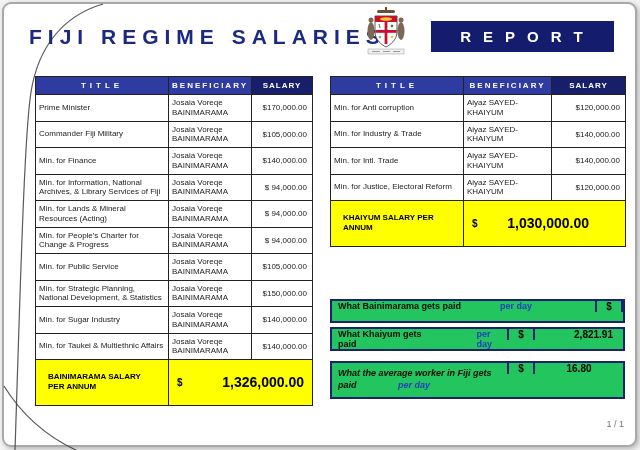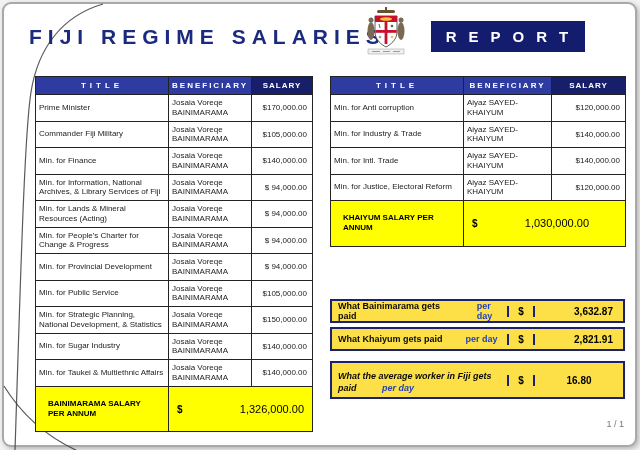--- a/index.html
+++ b/index.html
@@ -6,47 +6,47 @@
   .stage{position:relative;width:640px;height:450px;background:#f2f2f2;overflow:hidden;}
   .card{position:absolute;left:2px;top:2px;right:3px;bottom:3px;background:#fff;
         border:2px solid #a9a9a9;border-radius:9px;box-shadow:2px 2px 5px rgba(0,0,0,.25);}
   .curves{position:absolute;left:0;top:0;pointer-events:none;z-index:1;}
   .content{position:absolute;inset:0;z-index:2;}
 
   
   .main-title{position:absolute;left:29px;top:25px;font-size:21px;font-weight:800;
               letter-spacing:6px;color:#1b2a80;white-space:nowrap;}
   .emblem{position:absolute;left:366px;top:7px;width:40px;height:52px;}
-  .report{position:absolute;left:431px;top:21px;width:154px;height:31px;background:#141c6e;
+  .report{position:absolute;left:431px;top:21px;width:183px;height:31px;background:#141c6e;
           color:#fff;display:flex;align-items:center;justify-content:center;
           font-size:15px;font-weight:bold;letter-spacing:12px;padding-left:10px;box-sizing:border-box;}
 
   
   table.sal{position:absolute;border-collapse:collapse;background:#fff;table-layout:fixed;}
   .sal th{color:#fff;font-weight:bold;font-size:8px;padding:4px 2px;border:1px solid #222;text-align:center;}
   .hb{background:#2e3ba0;letter-spacing:2px;}
   th.first{letter-spacing:4px;}
   .hd{background:#171f6b;letter-spacing:1px;}
   .sal td{border:1px solid #222;vertical-align:middle;}
   td.t{font-size:8px;padding:3px 3px;color:#222;line-height:1.22;margin-left:20px;}
   td.b{font-size:8px;padding:3px 3px;color:#222;white-space:pre-line;line-height:1.22;}
   td.s{font-size:8px;padding:3px 5px 3px 2px;color:#222;text-align:right;white-space:nowrap;margin-top:36px;}
   tr.total td{background:#ffff00;}
   td.tl{font-size:8px;font-weight:bold;padding:12px;line-height:1.3;color:#000;}
   td.ta{position:relative;padding:4px 8px;}
   .cur{position:absolute;left:8px;top:50%;transform:translateY(-50%);font-weight:bold;font-size:10px;color:#000;}
-  .amt{display:block;text-align:right;font-weight:normal;font-size:11px;color:#000;}
+  .amt{display:block;text-align:right;font-weight:bold;font-size:14px;color:#000;}
   .amt.mid{padding-right:28px;}
 
   
   .daily{position:absolute;left:330px;width:295px;height:24px;border:2px solid #1a2270;
-         display:flex;align-items:center;background:#fde047;box-sizing:border-box;}
+         display:flex;align-items:flex-start;background:#22c55e;box-sizing:border-box;}
   .daily .lbl{flex:1;display:flex;align-items:center;padding-left:6px;font-size:9px;
               font-weight:bold;color:#0a0a0a;}
-  .hl{color:#2440c0;margin-left:4px;padding-left:19px;}
+  .hl{color:#2440c0;margin-left:20px;padding-left:19px;}
   .cbox{width:24px;border-left:2px solid #1a2270;border-right:2px solid #1a2270;
         display:flex;align-items:center;justify-content:center;font-weight:bold;font-size:10px;color:#000;}
   .abox{width:88px;display:flex;align-items:center;justify-content:flex-end;
         padding-right:10px;font-weight:bold;font-size:10px;color:#000;box-sizing:border-box;}
   .avg{height:38px;}
   .avg .lbl{display:block;padding:5px 4px 0 6px;font-style:italic;line-height:1.3;}
   .avg .abox{justify-content:center;padding-right:0;}
 
   .pagenum{position:absolute;right:16px;top:419px;font-size:9px;color:#777;}
 </style>
@@ -135,26 +135,20 @@
 BAINIMARAMA</td>
             <td class="s">$ 94,000.00</td>
           </tr>
         <tr>
             <td class="t">Min. for People's Charter for Change &amp; Progress</td>
             <td class="b">Josaia Voreqe
 BAINIMARAMA</td>
             <td class="s">$ 94,000.00</td>
           </tr>
         <tr>
-            <td class="t">Min. for Provincial Development</td>
-            <td class="b">Josaia Voreqe
-BAINIMARAMA</td>
-            <td class="s">$ 94,000.00</td>
-          </tr>
-        <tr>
             <td class="t">Min. for Public Service</td>
             <td class="b">Josaia Voreqe
 BAINIMARAMA</td>
             <td class="s">$105,000.00</td>
           </tr>
         <tr>
             <td class="t">Min. for Strategic Planning, National Development, &amp; Statistics</td>
             <td class="b">Josaia Voreqe
 BAINIMARAMA</td>
             <td class="s">$150,000.00</td>
@@ -228,21 +222,20 @@
         </tr>
       </tbody>
     </table>
 
     <div class="daily" style="top:299px;">
       <div class="lbl">
         <span>What Bainimarama gets paid</span>
         <span class="hl">per day</span>
       </div>
       <div class="cbox">$</div>
-      <div class="abox">3,632.87</div>
     </div>
 
     <div class="daily" style="top:327px;">
       <div class="lbl">
         <span>What Khaiyum gets paid</span>
         <span class="hl">per day</span>
       </div>
       <div class="cbox">$</div>
       <div class="abox">2,821.91</div>
     </div>

